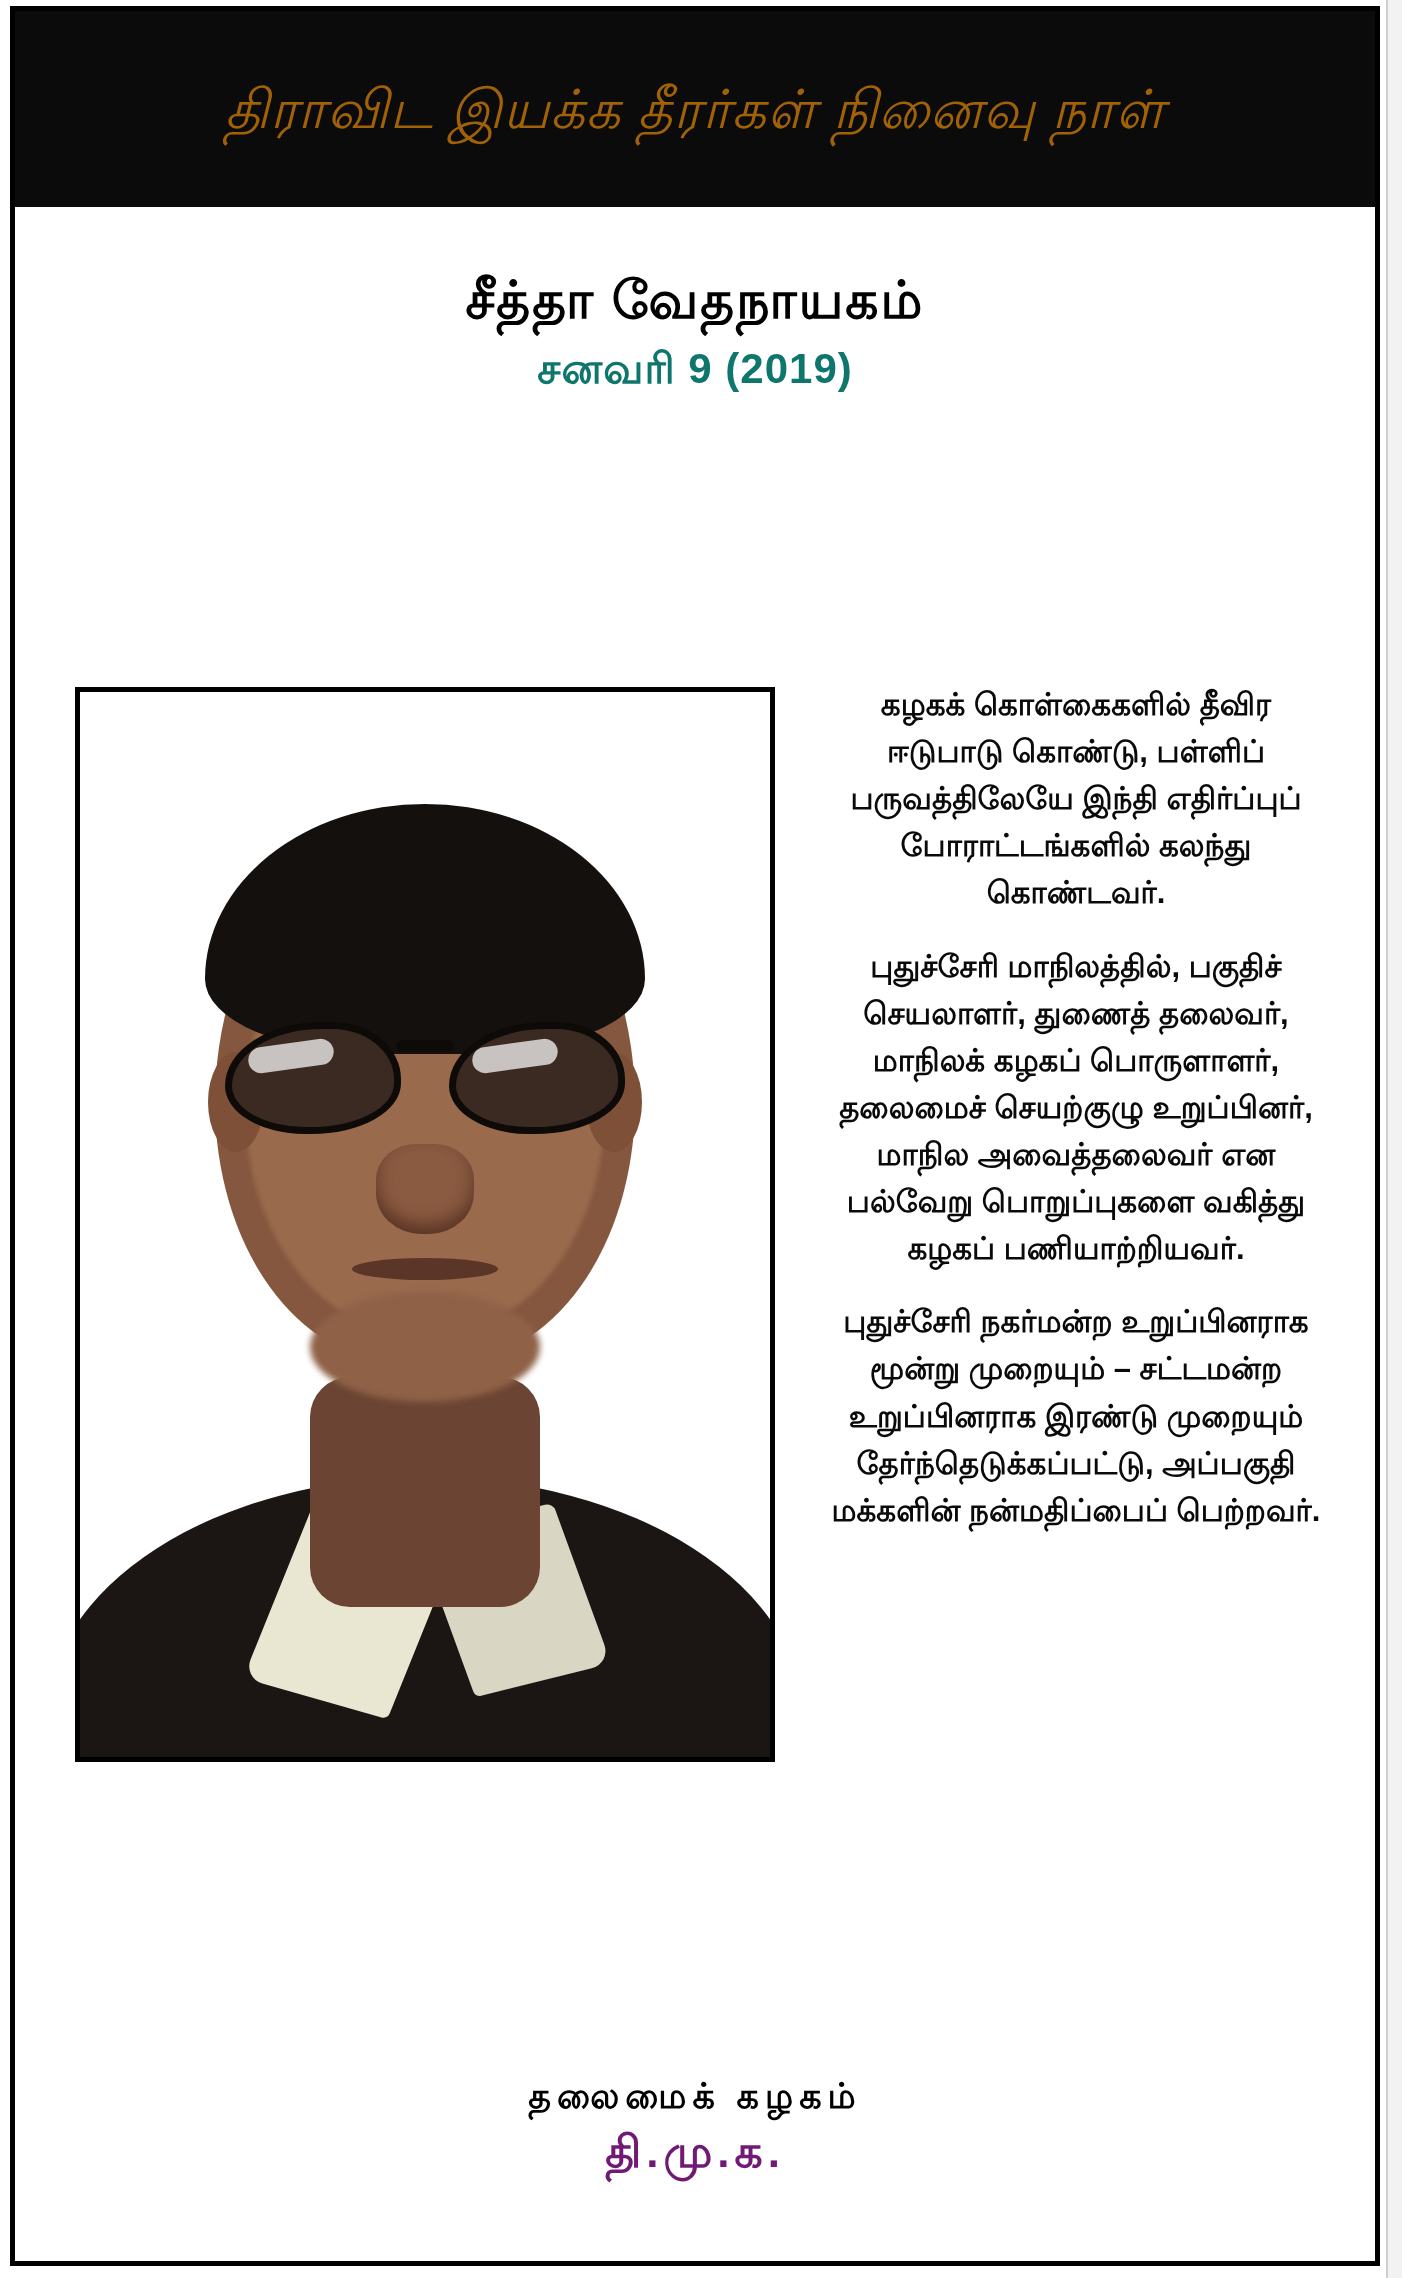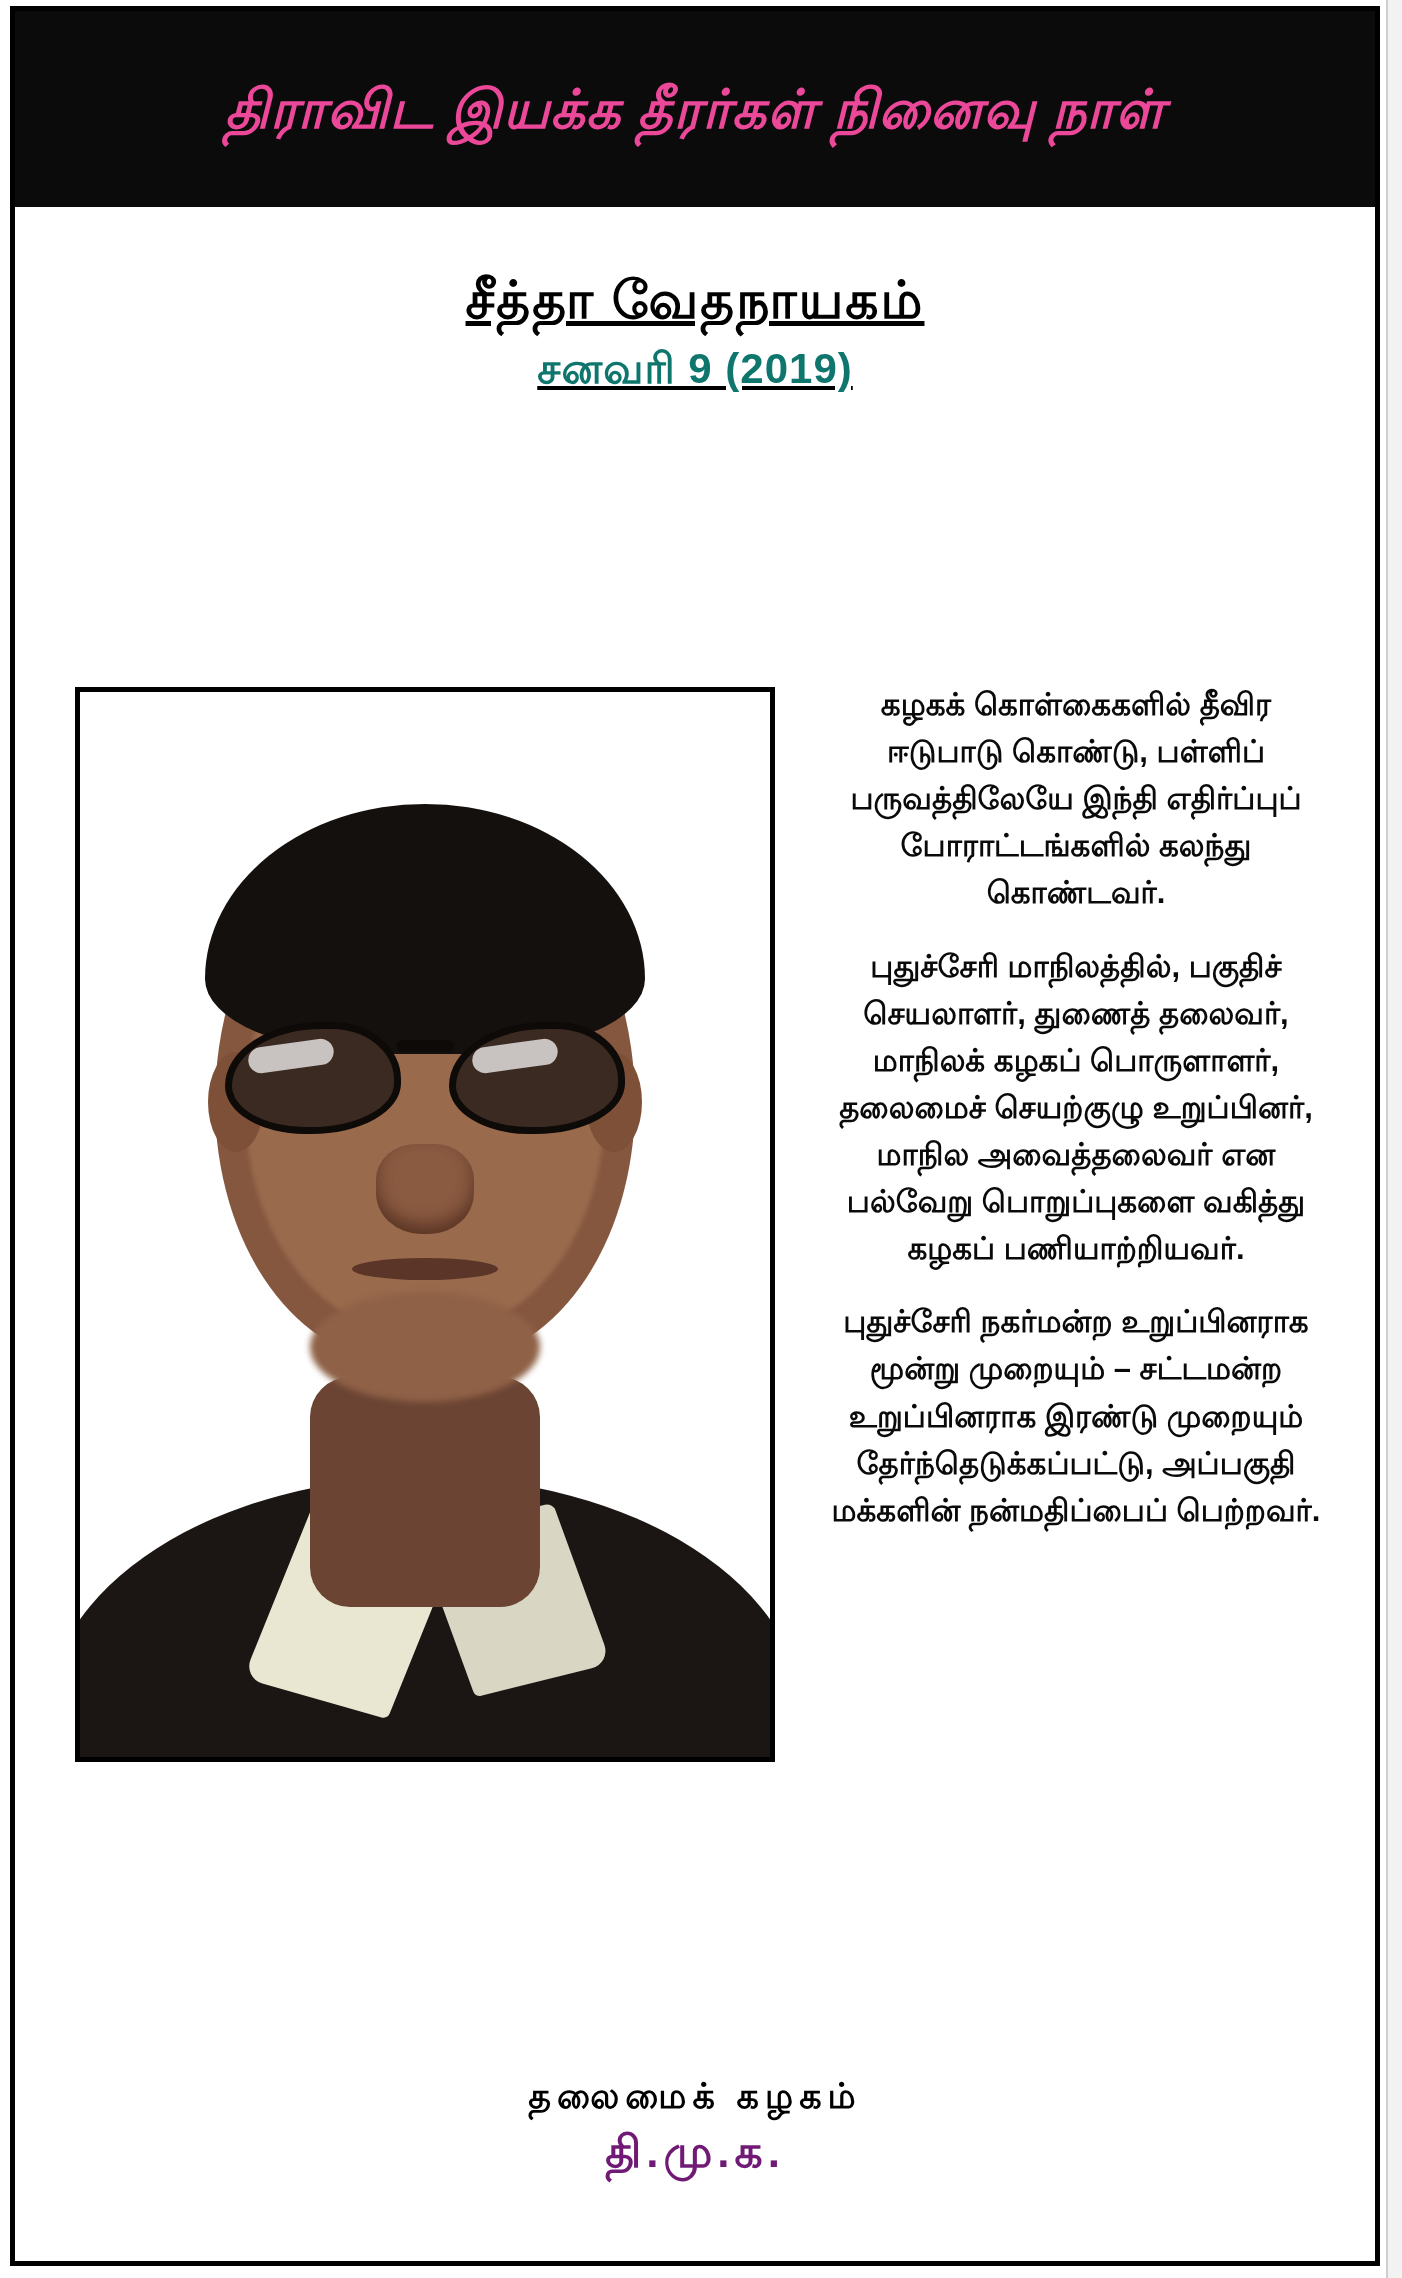--- a/index.html
+++ b/index.html
@@ -41,39 +41,38 @@
     top: 0;
     width: 100%;
     height: 196px;
     background: #0b0b0b;
     display: flex;
     align-items: center;
     justify-content: center;
     box-sizing: border-box;
   }
   .banner-title {
-    color: #ec4899;
+    color: #a16207;
     font-size: 54px;
-    font-weight: bold;
+    font-weight: normal;
     font-style: italic;
     letter-spacing: 1px;
     text-align: right;
     line-height: 1.15;
     padding: 0 20px;
   }
 
   
   .body-area {
     position: absolute;
     left: 0;
     top: 196px;
     width: 100%;
     bottom: 0;
     background: #ffffff;
-    text-decoration: underline;
   }
 
   .name-block {
     margin-top: 62px;
     text-align: center;
   }
   .person-name {
     font-size: 52px;
     font-weight: bold;
     color: #000000;

